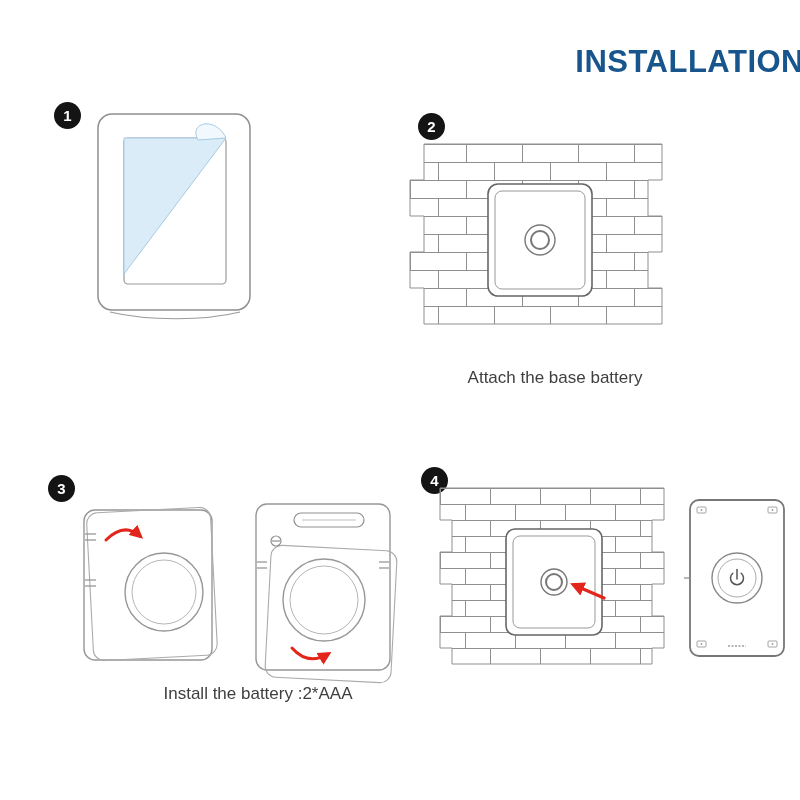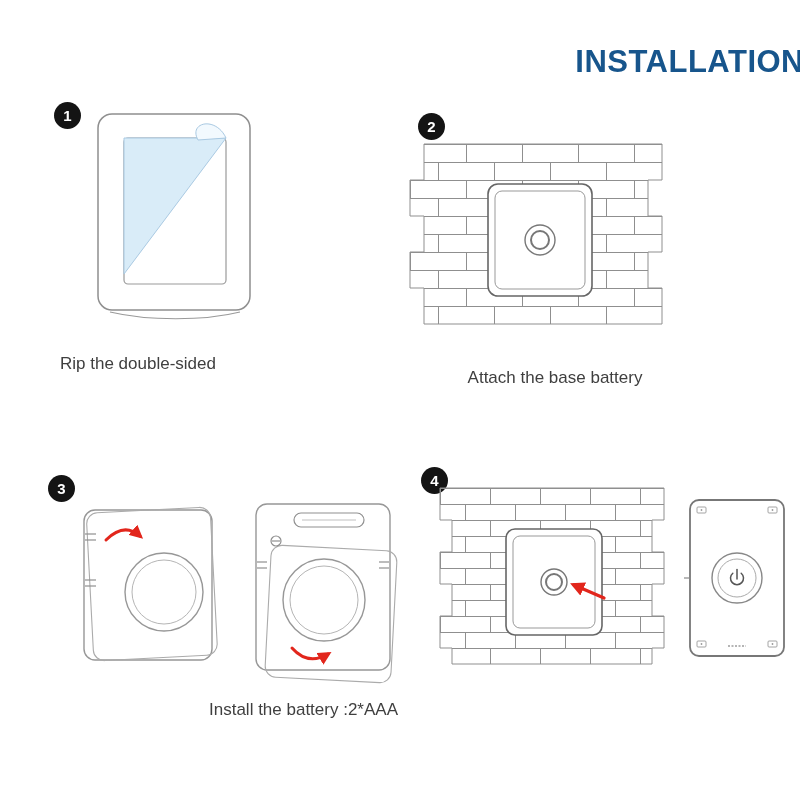--- a/index.html
+++ b/index.html
@@ -14,21 +14,21 @@
   .badge{
     position:absolute;width:27px;height:27px;border-radius:50%;
     background:#141414;color:#fff;font-size:15px;font-weight:bold;
     display:flex;align-items:center;justify-content:center;
   }
   .caption{
     position:absolute;font-size:17px;color:#3F3F3F;
   }
   .cap1{left:60px;top:344px;width:280px;text-align:left;line-height:40px;}
   .cap2{left:415px;top:368px;width:280px;text-align:center;}
-  .cap3{left:118px;top:700px;width:280px;text-align:right;}
+  .cap3{left:118px;top:684px;width:280px;text-align:center;}
   .cap4{left:437px;top:690px;width:340px;text-align:center;}
   .illus{position:absolute;}
   .il1{left:88px;top:106px;}
   .il2{left:406px;top:138px;}
   .il3{left:78px;top:496px;}
   .il4{left:438px;top:480px;}
   svg{display:block;}
 </style>
 </head>
 <body>
@@ -43,21 +43,20 @@
       <rect x="10" y="8" width="152" height="196" rx="14"></rect>
       <path d="M22 206 C 60 215 116 215 152 206" fill="none" stroke="#9a9a9a" stroke-width="1.2"></path>
       <rect x="36" y="32" width="102" height="146" rx="4" stroke="#9a9a9a" stroke-width="1.2"></rect>
     </g>
     <g>
       <polygon points="36,32 138,32 36,168" fill="#D9ECF8" stroke="#A9C9E2" stroke-width="1"></polygon>
       <path d="M138 32 C 128 10 100 16 110 34 Z" fill="#F2F9FE" stroke="#A9C9E2" stroke-width="1"></path>
     </g>
   </svg>
   <div class="caption cap1">
-    <div>Rip the double-sided</div>
   </div>
 
   <div class="badge" style="left:418px;top:113px;">2</div>
   <svg class="illus il2" width="260" height="196" viewBox="0 0 260 196">
     <defs>
       <pattern id="bricksA" width="56" height="36" patternUnits="userSpaceOnUse">
         <rect x="0.5" y="0.5" width="56" height="18" fill="none" stroke="#8F8F8F" stroke-width="1"></rect>
         <rect x="-27.5" y="18.5" width="56" height="18" fill="none" stroke="#8F8F8F" stroke-width="1"></rect>
         <rect x="28.5" y="18.5" width="56" height="18" fill="none" stroke="#8F8F8F" stroke-width="1"></rect>
       </pattern>

